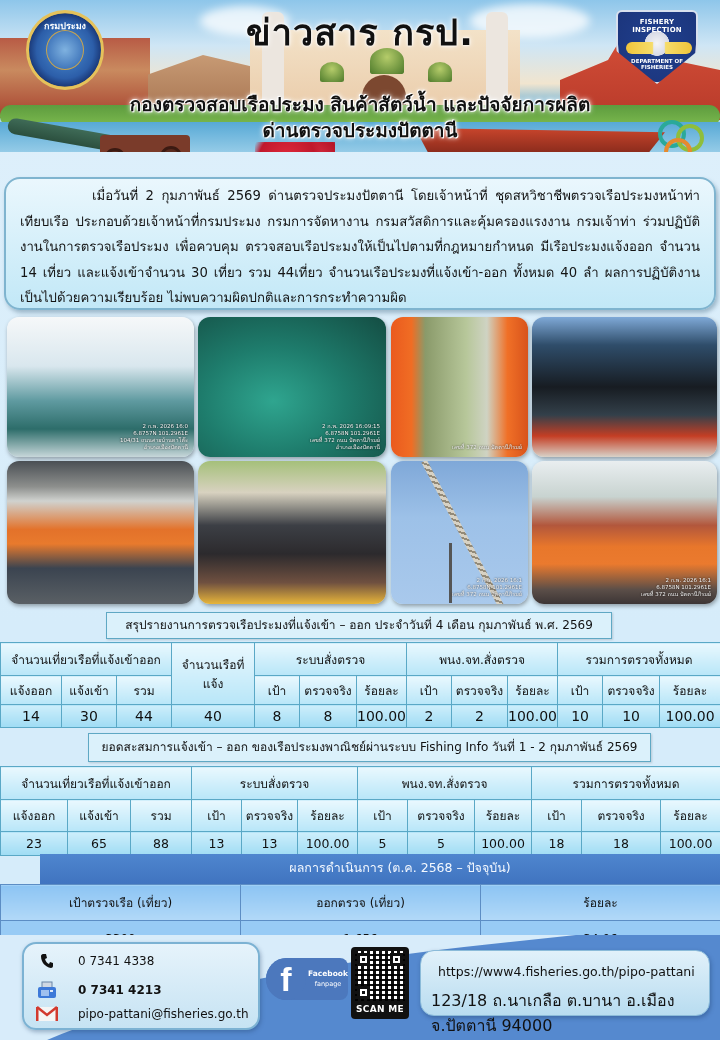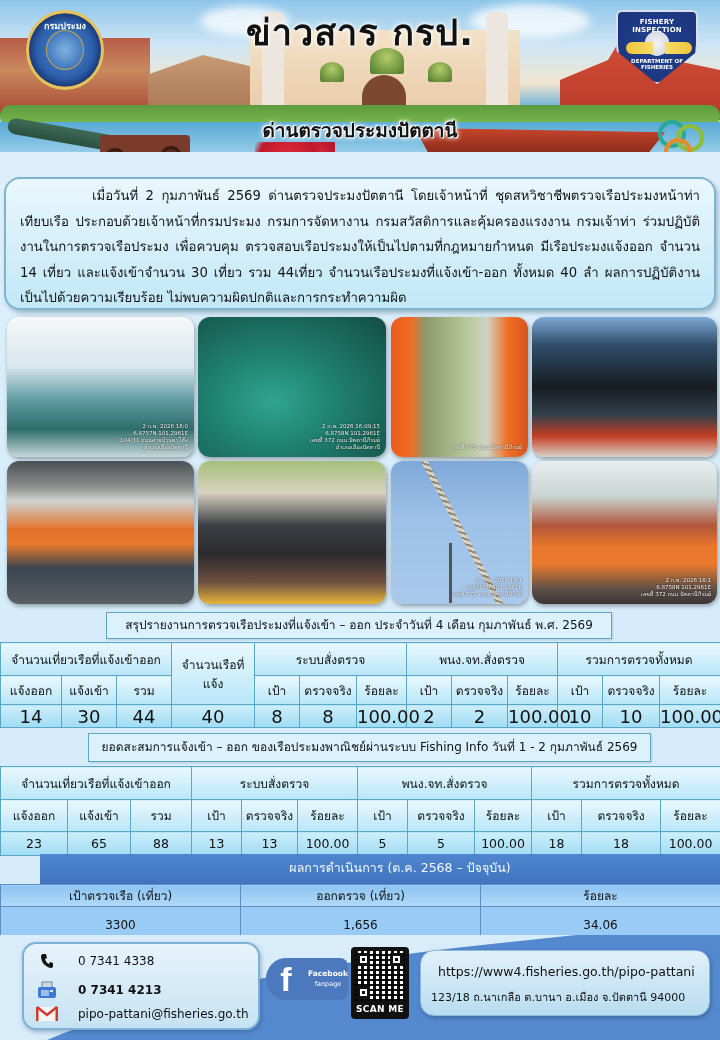--- a/index.html
+++ b/index.html
@@ -175,40 +175,40 @@
     font-size: 12px; color: #111;
   }
   table.stats td, table.stats th {
     border: 1px solid #5aa8c6; text-align: center; font-weight: normal;
     background: linear-gradient(180deg, #e9f8fe 0%, #b8e6f8 100%);
   }
   table.stats tr.vals td { background: linear-gradient(180deg, #cdeefb 0%, #9fdcf4 100%); }
   .t1 { left: 0; top: 642px; width: 720px; }
   .t1 tr.h1 td { height: 33px; }
   .t1 tr.h2 td { height: 29px; }
-  .t1 tr.vals td { height: 23px; font-size: 18px; }
+  .t1 tr.vals td { height: 23px; font-size: 14px; }
   .t2 { left: 0; top: 766px; width: 720px; }
   .t2 tr.h1 td { height: 33px; }
   .t2 tr.h2 td { height: 32px; }
   .t2 tr.vals td { height: 24px; font-size: 12.5px; }
 
   
   .t3-head {
     position: absolute; left: 0; top: 854px; width: 720px; height: 32px; line-height: 28px;
     text-align: center; color: #f3f8ff; font-size: 12.5px;
     background: linear-gradient(180deg, #4f86cf 0%, #3f73bf 100%);
     border-bottom: 1px solid #2d5e9c;
     margin-left: 40px;
   }
   table.t3 {
     position: absolute; left: 0; top: 884px; width: 720px;
     border-collapse: collapse; table-layout: fixed; font-size: 12px; color: #111;
   }
   table.t3 td { text-align: center; border: 1px solid #5c8dc4; background: #9fcdf4; }
-  table.t3 tr.h td { height: 22px; background: linear-gradient(180deg, #8cc4f3, #b2d9f8); margin-top: 12px; }
+  table.t3 tr.h td { height: 36px; background: linear-gradient(180deg, #8cc4f3, #b2d9f8); margin-top: 12px; }
   table.t3 tr.vals td { height: 37px; background: #98cbf5; }
 
   
   .footer {
     position: absolute; left: 0; top: 935px; width: 720px; height: 105px; overflow: hidden;
     background: #d8ecfa;
   }
   .footer .wave {
     position: absolute; left: -40px; top: 18px; width: 900px; height: 200px;
     background: #5589cf;
@@ -255,21 +255,21 @@
   .qr .finder::after { content: ""; position: absolute; left: 2px; top: 2px; width: 3px; height: 3px; background: #111; }
   .qr .scan { color: #fff; font-size: 9px; font-weight: bold; text-align: center; margin-top: 3px; letter-spacing: 0.3px; }
 
   .addr-card {
     position: absolute; left: 420px; top: 15px; width: 290px; height: 66px;
     background: linear-gradient(180deg, #e1f1fa 0%, #b8dcf0 100%);
     border-radius: 14px; border: 1px solid #8bbbd9;
     box-shadow: 1px 2px 4px rgba(20,50,90,0.35);
   }
   .addr-card .url { position: absolute; left: 17px; top: 13px; font-size: 12.5px; color: #111; }
-  .addr-card .addr { position: absolute; left: 10px; top: 37px; font-size: 11px; color: #111; }
+  .addr-card .addr { position: absolute; left: 10px; top: 37px; font-size: 16px; color: #111; }
 </style>
 </head>
 <body>
 
 <div class="banner">
   <div class="sky-cloud" style="left:200px;top:6px;width:90px;height:30px;"></div>
   <div class="sky-cloud" style="left:470px;top:4px;width:120px;height:34px;"></div>
   <div class="building-left"></div>
   <div class="ruin"></div>
   <div class="mosque"></div>
@@ -299,20 +299,21 @@
     <div class="ring-text">กรมประมง</div>
     <div class="emblem"></div>
   </div>
   <div class="logo logo-right">
     <div class="top-text">FISHERY INSPECTION</div>
     <div class="wings"></div>
     <div class="bottom-text">DEPARTMENT OF FISHERIES</div>
   </div>
 
   <div class="news-title">ข่าวสาร กรป.</div>
+  <div class="sub-title line1">กองตรวจสอบเรือประมง สินค้าสัตว์น้ำ และปัจจัยการผลิต</div>
   <div class="sub-title line2">ด่านตรวจประมงปัตตานี</div>
 </div>
 
 <div class="intro">
   <p>เมื่อวันที่ 2 กุมภาพันธ์ 2569 ด่านตรวจประมงปัตตานี โดยเจ้าหน้าที่ ชุดสหวิชาชีพตรวจเรือประมงหน้าท่าเทียบเรือ ประกอบด้วยเจ้าหน้าที่กรมประมง กรมการจัดหางาน กรมสวัสดิการและคุ้มครองแรงงาน กรมเจ้าท่า ร่วมปฏิบัติงานในการตรวจเรือประมง เพื่อควบคุม ตรวจสอบเรือประมงให้เป็นไปตามที่กฎหมายกำหนด มีเรือประมงแจ้งออก จำนวน 14 เที่ยว และแจ้งเข้าจำนวน 30 เที่ยว รวม 44เที่ยว จำนวนเรือประมงที่แจ้งเข้า-ออก ทั้งหมด 40 ลำ ผลการปฏิบัติงานเป็นไปด้วยความเรียบร้อย ไม่พบความผิดปกติและการกระทำความผิด</p>
 </div>
 
 <div class="photos">
   <div class="photo p1">
       <div class="ts">2 ก.พ. 2026 16:0<br>6.8757N 101.2961E<br>104/31 ถนนสายบ้านดาโต๊ะ<br>อำเภอเมืองปัตตานี</div>

